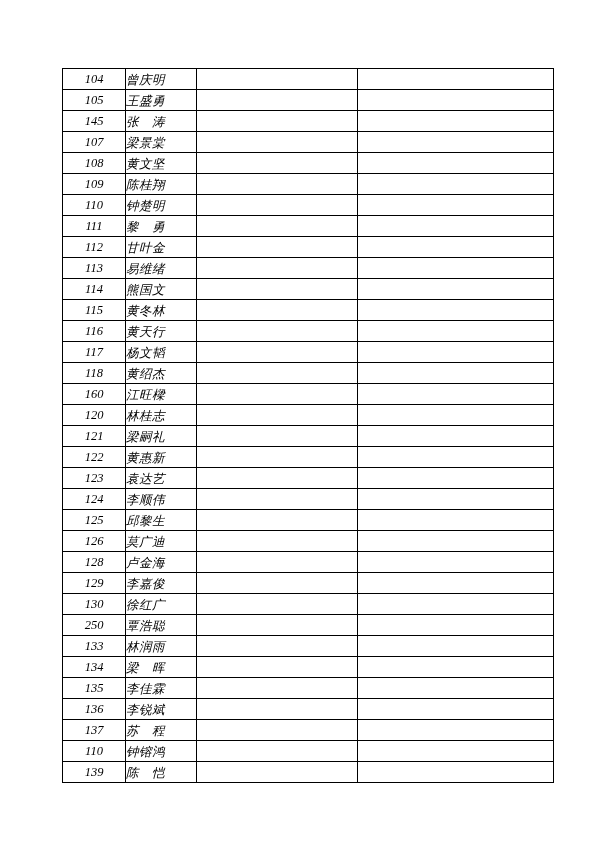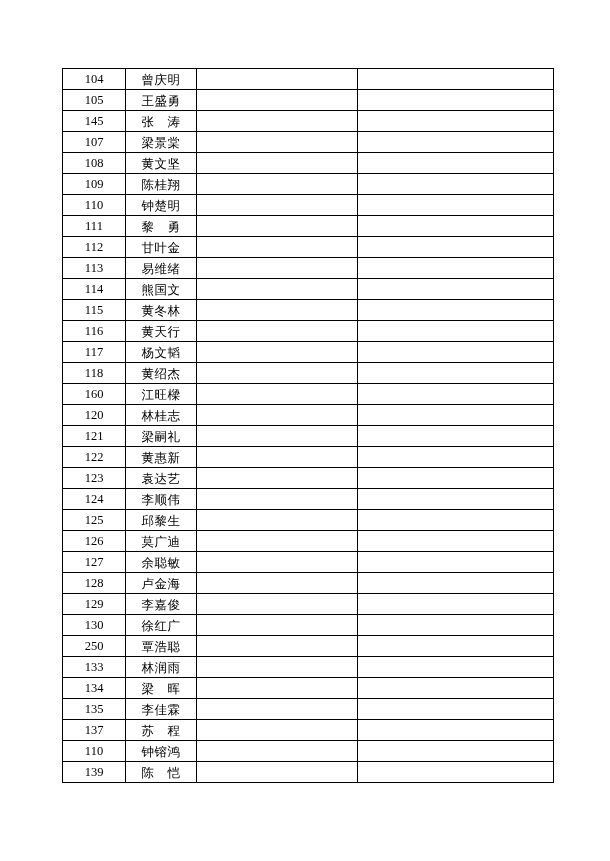--- a/index.html
+++ b/index.html
@@ -19,20 +19,21 @@
     height: 861px;
     box-sizing: border-box;
     position: relative;
     background: #ffffff;
   }
   .table-wrap {
     position: absolute;
     left: 62px;
     top: 68px;
     width: 487px;
+    font-style: italic;
   }
   table.roster {
     border-collapse: collapse;
     width: 487px;
     table-layout: fixed;
   }
   table.roster td {
     border: 1px solid #000000;
     height: 20px;
     padding: 0;
@@ -54,21 +55,21 @@
   }
   td.col-c {
     width: 160px;
   }
   td.col-d {
     width: 195px;
   }
   .name-inner {
     display: block;
     width: 100%;
-    text-align: center;
+    text-align: left;
     white-space: nowrap;
   }
 </style>
 </head>
 <body>
 
 <div class="page">
   <div class="table-wrap">
     <table class="roster">
       <tbody>
@@ -250,28 +251,20 @@
           </tr>
           <tr>
             <td class="col-num">126</td>
             <td class="col-name">
               <span class="name-inner">莫广迪</span>
             </td>
             <td class="col-c"></td>
             <td class="col-d"></td>
           </tr>
           <tr>
-            <td class="col-num">127</td>
-            <td class="col-name">
-              <span class="name-inner">余聪敏</span>
-            </td>
-            <td class="col-c"></td>
-            <td class="col-d"></td>
-          </tr>
-          <tr>
             <td class="col-num">128</td>
             <td class="col-name">
               <span class="name-inner">卢金海</span>
             </td>
             <td class="col-c"></td>
             <td class="col-d"></td>
           </tr>
           <tr>
             <td class="col-num">129</td>
             <td class="col-name">
@@ -309,20 +302,28 @@
             <td class="col-name">
               <span class="name-inner">梁　晖</span>
             </td>
             <td class="col-c"></td>
             <td class="col-d"></td>
           </tr>
           <tr>
             <td class="col-num">135</td>
             <td class="col-name">
               <span class="name-inner">李佳霖</span>
+            </td>
+            <td class="col-c"></td>
+            <td class="col-d"></td>
+          </tr>
+          <tr>
+            <td class="col-num">136</td>
+            <td class="col-name">
+              <span class="name-inner">李锐斌</span>
             </td>
             <td class="col-c"></td>
             <td class="col-d"></td>
           </tr>
           <tr>
             <td class="col-num">137</td>
             <td class="col-name">
               <span class="name-inner">苏　程</span>
             </td>
             <td class="col-c"></td>

